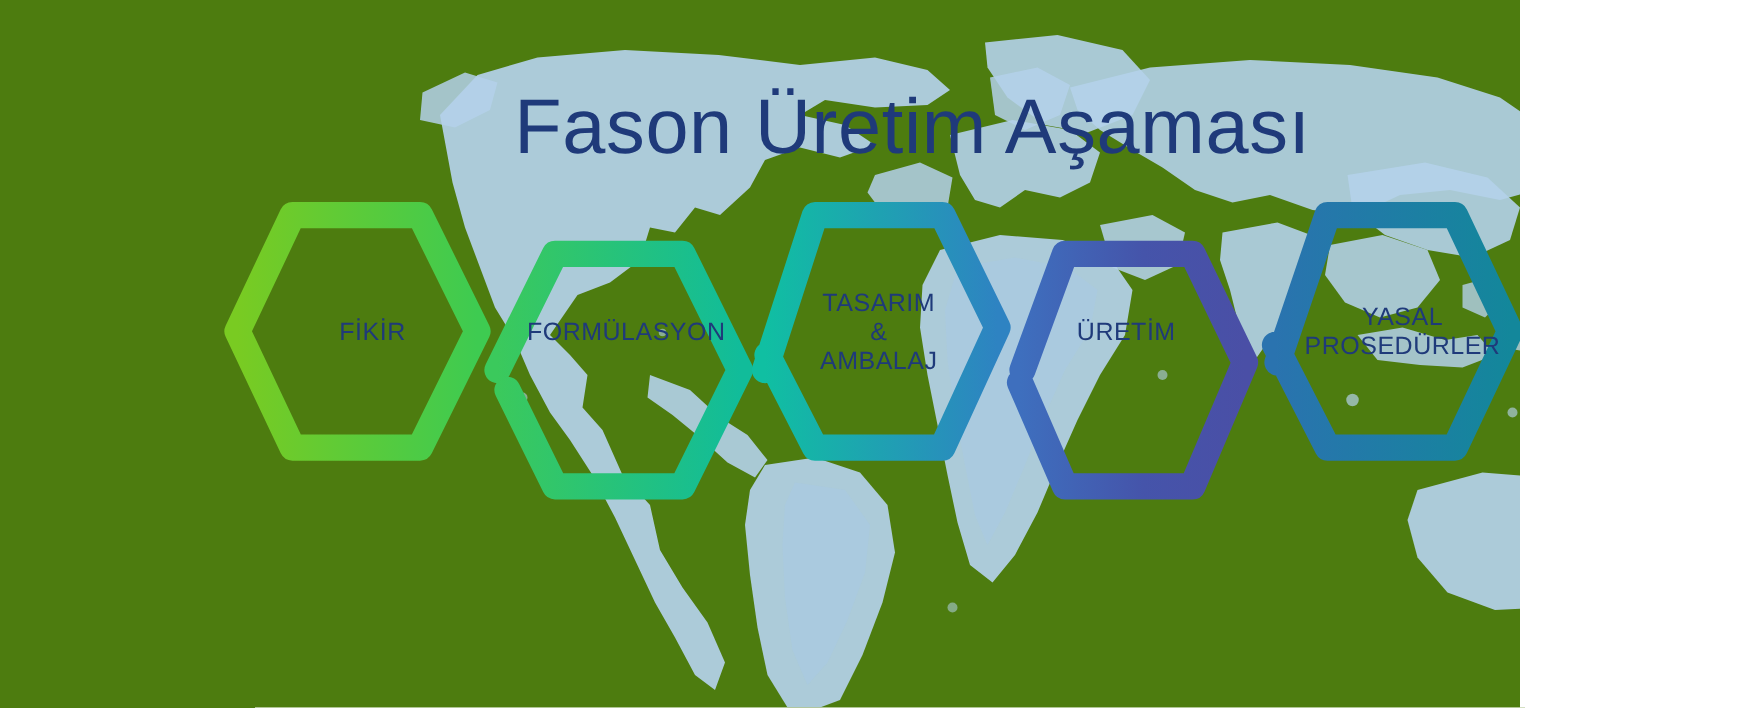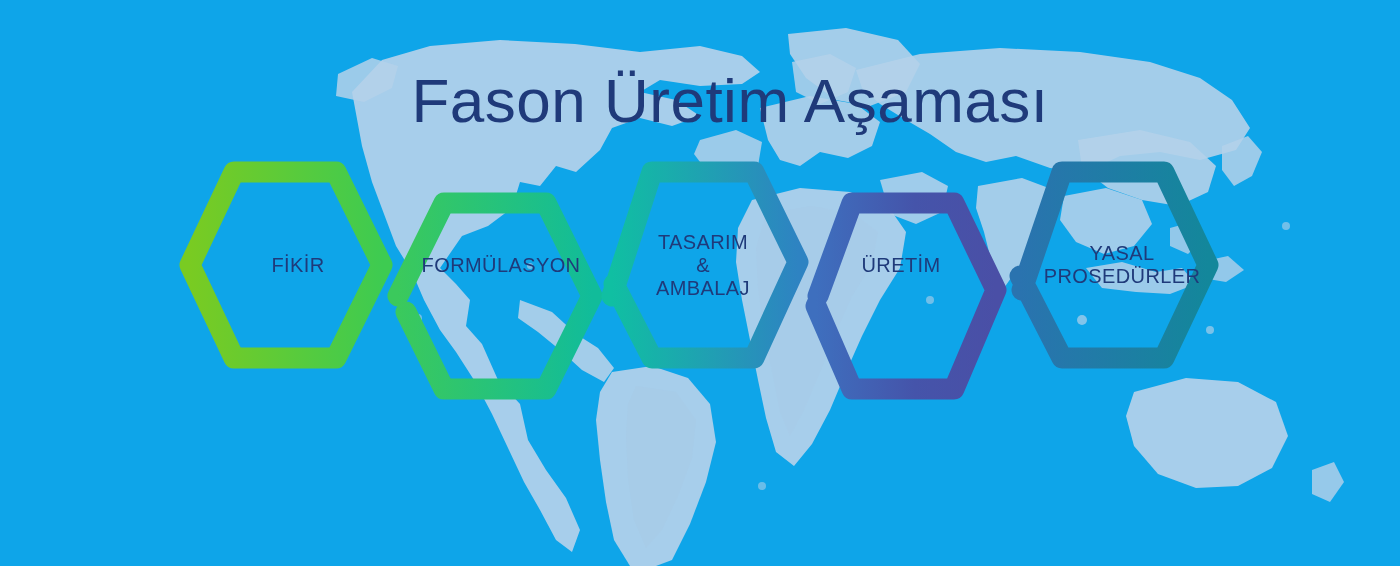--- a/index.html
+++ b/index.html
@@ -6,23 +6,23 @@
   html, body {
     margin: 0;
     padding: 0;
     background: #ffffff;
   }
   body {
     font-family: "Liberation Sans", sans-serif;
   }
   #infographic {
     position: relative;
-    width: 1400px;
+    width: 1216px;
     height: 566px;
-    background: #0ea5e9;
+    background: #4d7c0f;
     overflow: hidden;
   }
   #infographic svg.layer {
     position: absolute;
     top: 0;
     left: 0;
     width: 1400px;
     height: 566px;
     display: block;
   }

